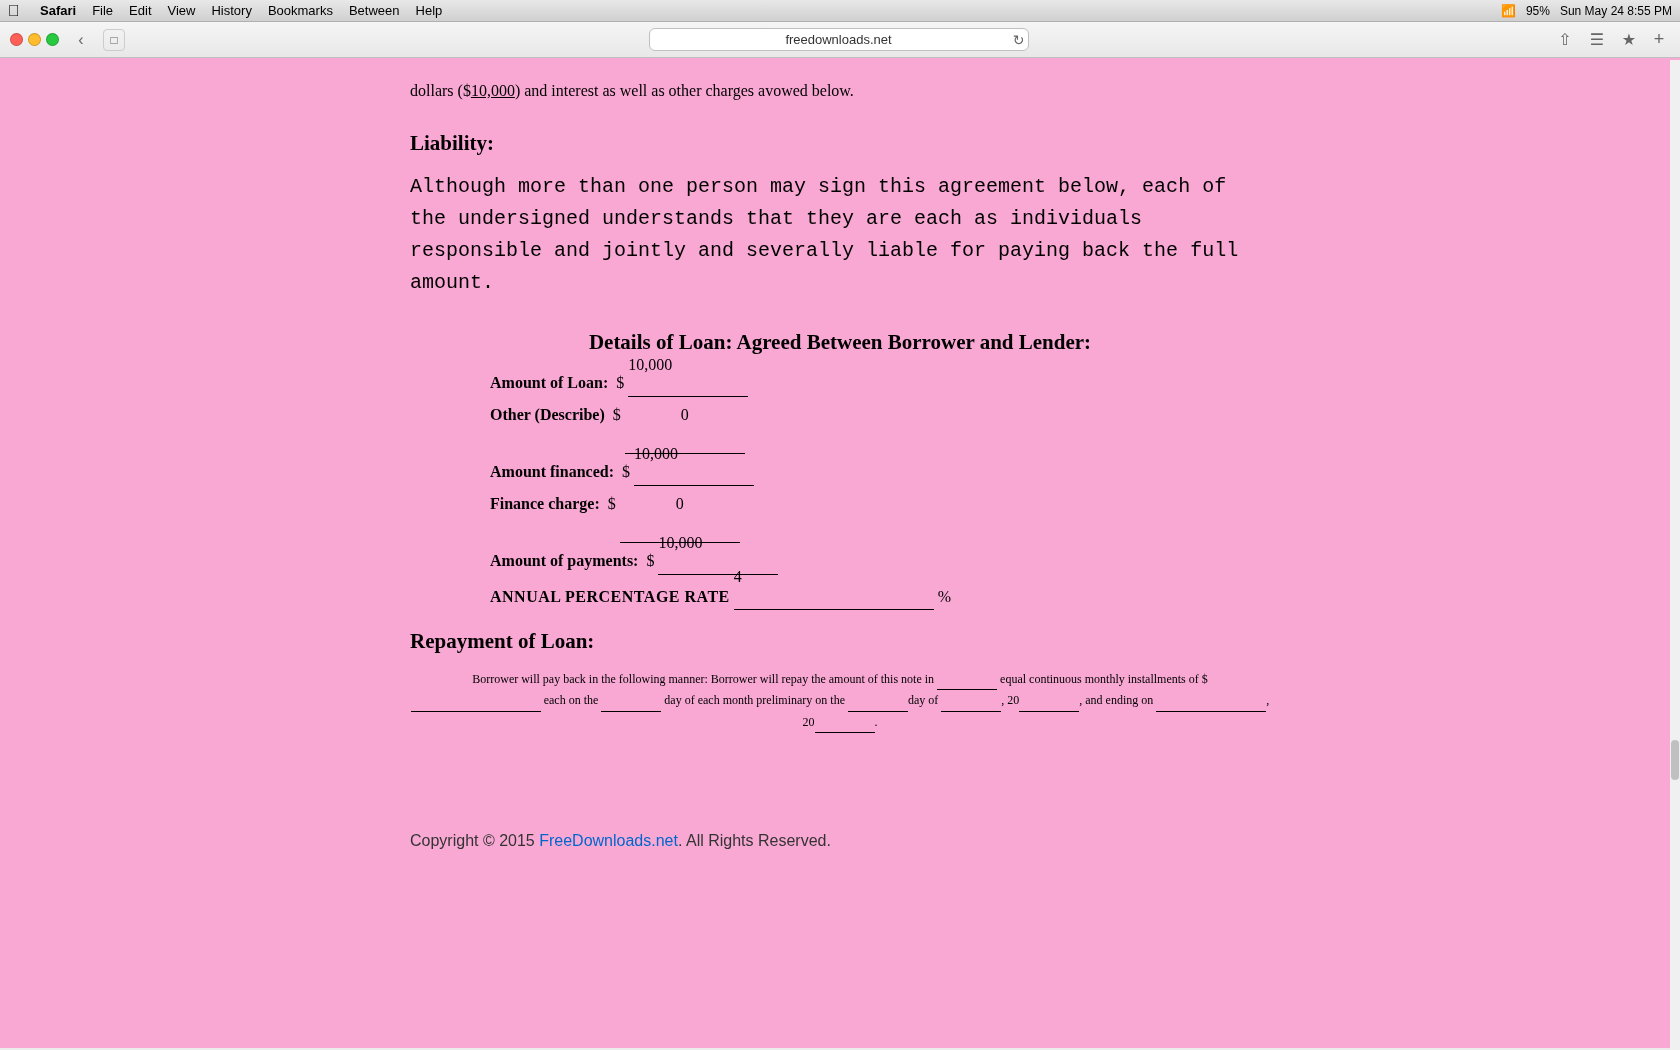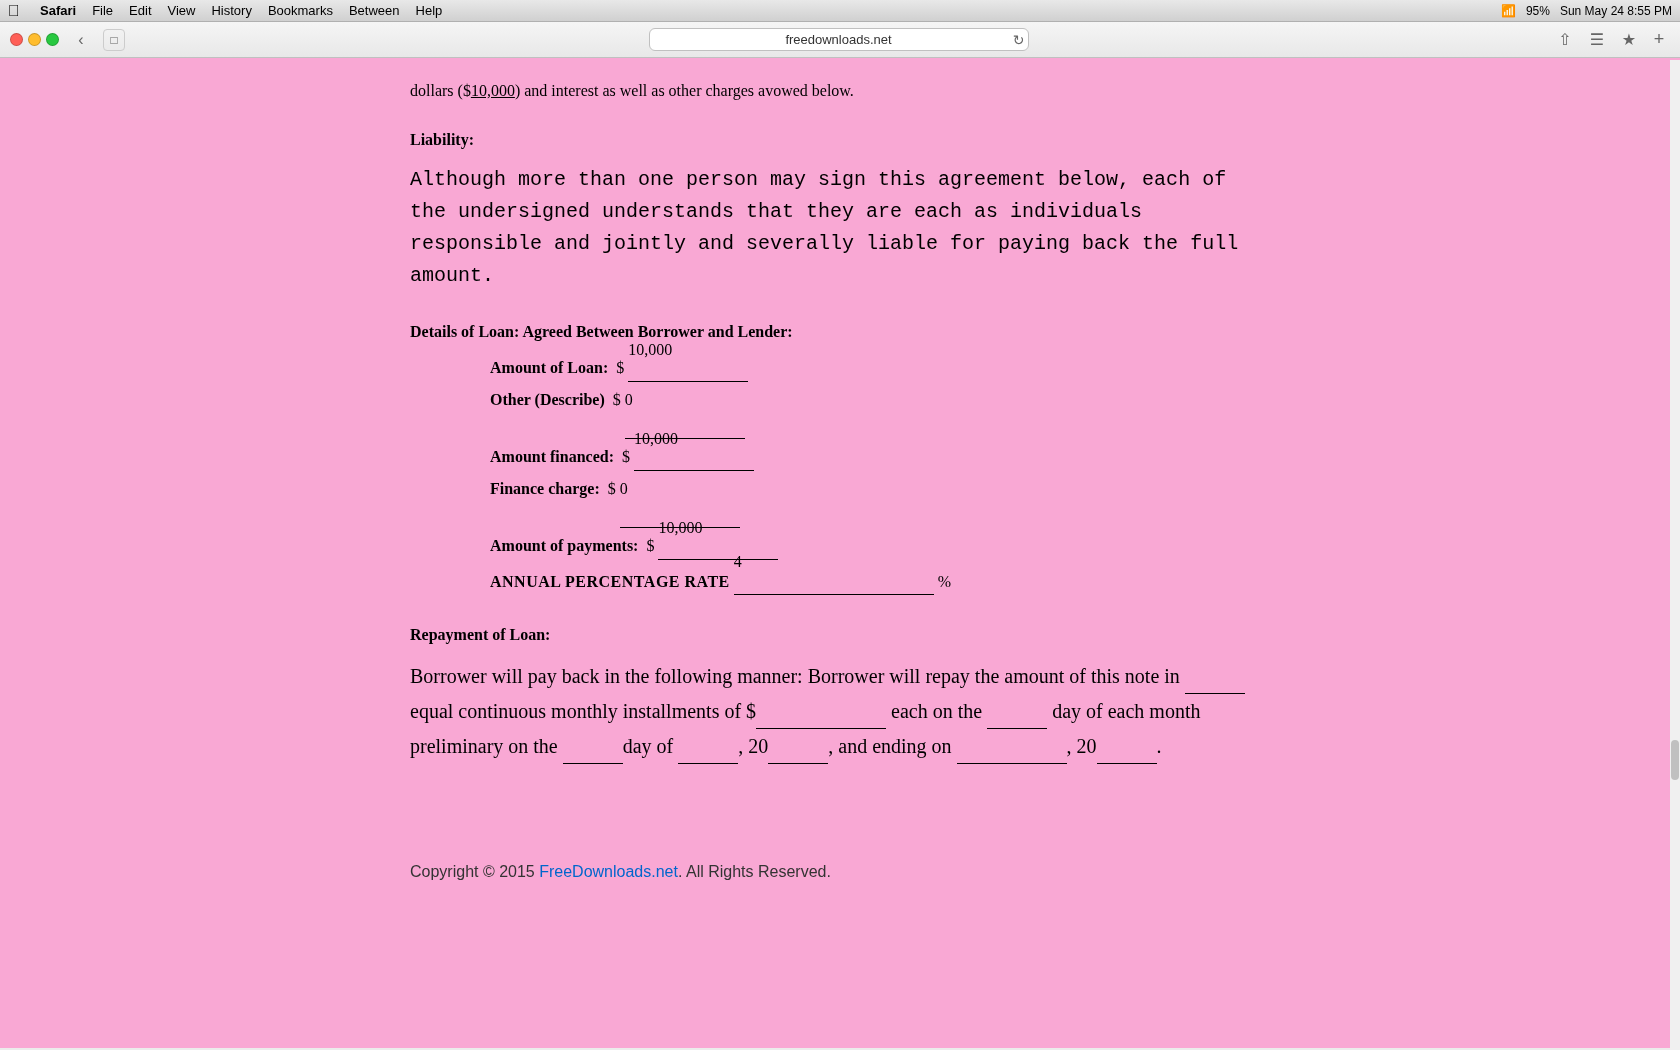--- a/index.html
+++ b/index.html
@@ -113,35 +113,36 @@
       font-size: 16px;
       line-height: 1.6;
     }
     .intro-text .amount {
       text-decoration: underline;
       font-weight: normal;
     }
 
     .section-heading {
       font-weight: bold;
-      font-size: 16px;
+      font-size: 21px;
       margin-bottom: 12px;
     }
 
     .liability-section {
       margin-bottom: 28px;
     }
     .liability-text {
       font-size: 20px;
       line-height: 1.6;
       font-family: Liberation Mono, monospace;
     }
 
     .loan-details-section {
-      margin-bottom: 28px;
+      margin-bottom: 16px;
+      text-align: center;
     }
     .loan-details-table {
       margin-left: 80px;
       margin-top: 8px;
     }
     .loan-detail-row {
       margin-bottom: 6px;
       font-size: 16px;
       display: flex;
       align-items: baseline;
@@ -188,22 +189,23 @@
     .apr-field {
       border-bottom: 1px solid #000;
       min-width: 200px;
       display: inline-block;
       position: relative;
     }
 
     .repayment-section {
     }
     .repayment-text {
-      font-size: 20px;
+      font-size: 12px;
       line-height: 1.7;
+      text-align: center;
     }
     .blank {
       display: inline-block;
       border-bottom: 1px solid #000;
       min-width: 60px;
     }
     .blank-long {
       display: inline-block;
       border-bottom: 1px solid #000;
       min-width: 130px;

